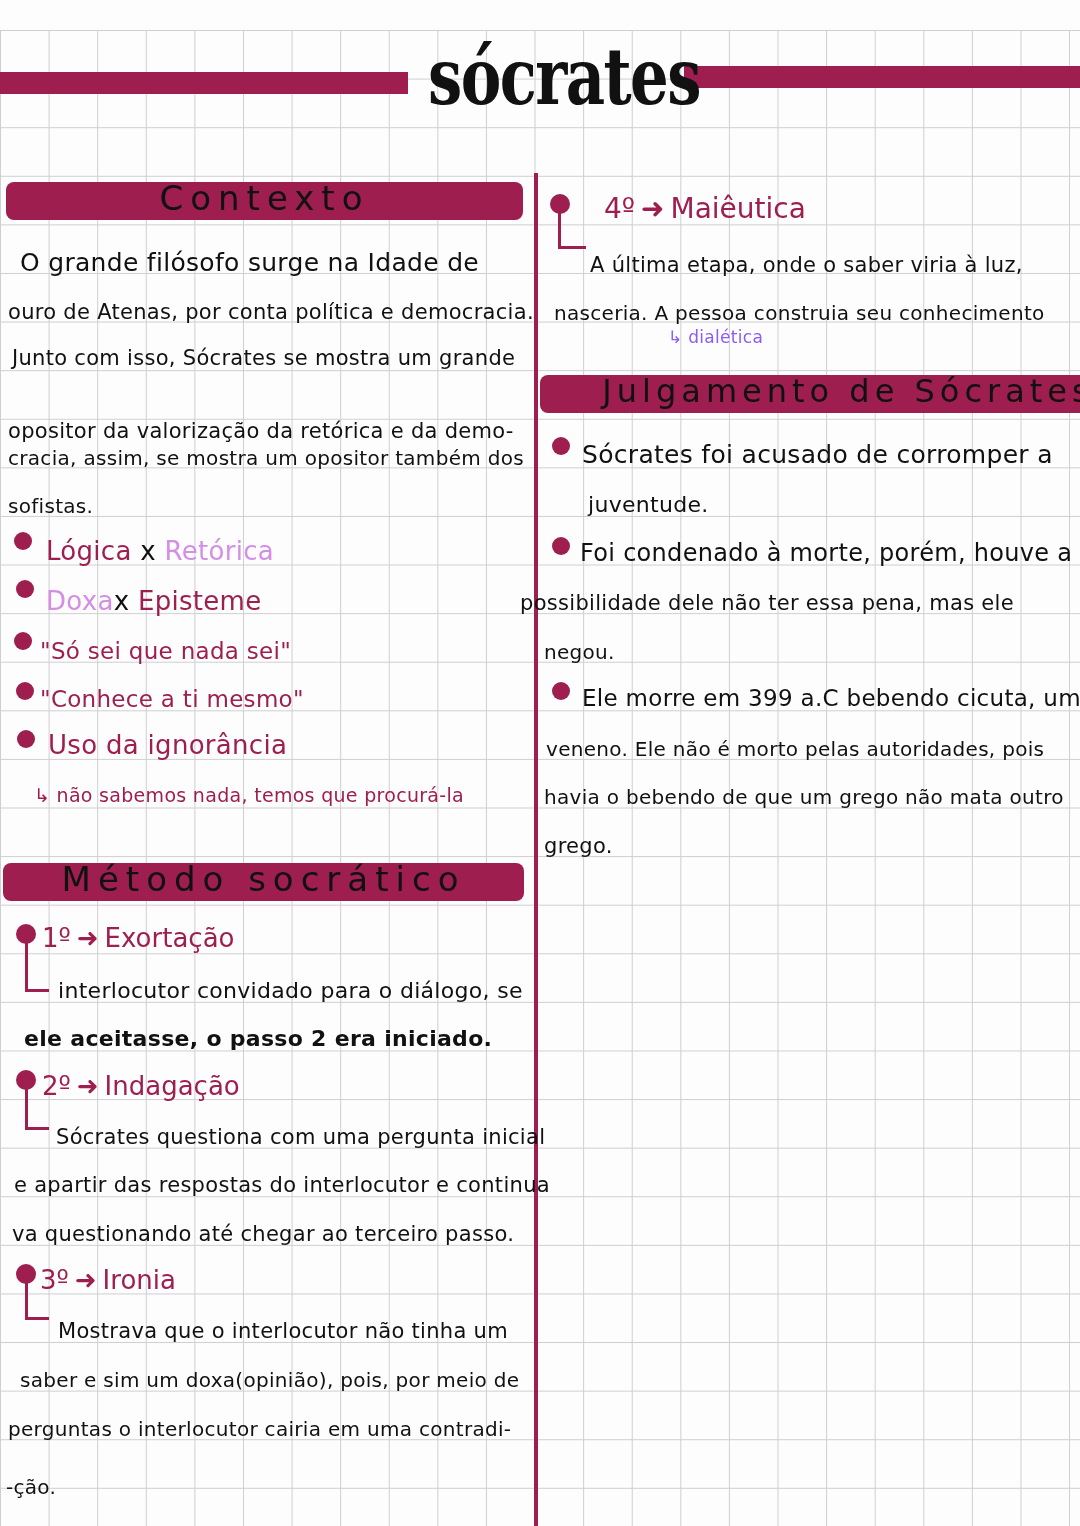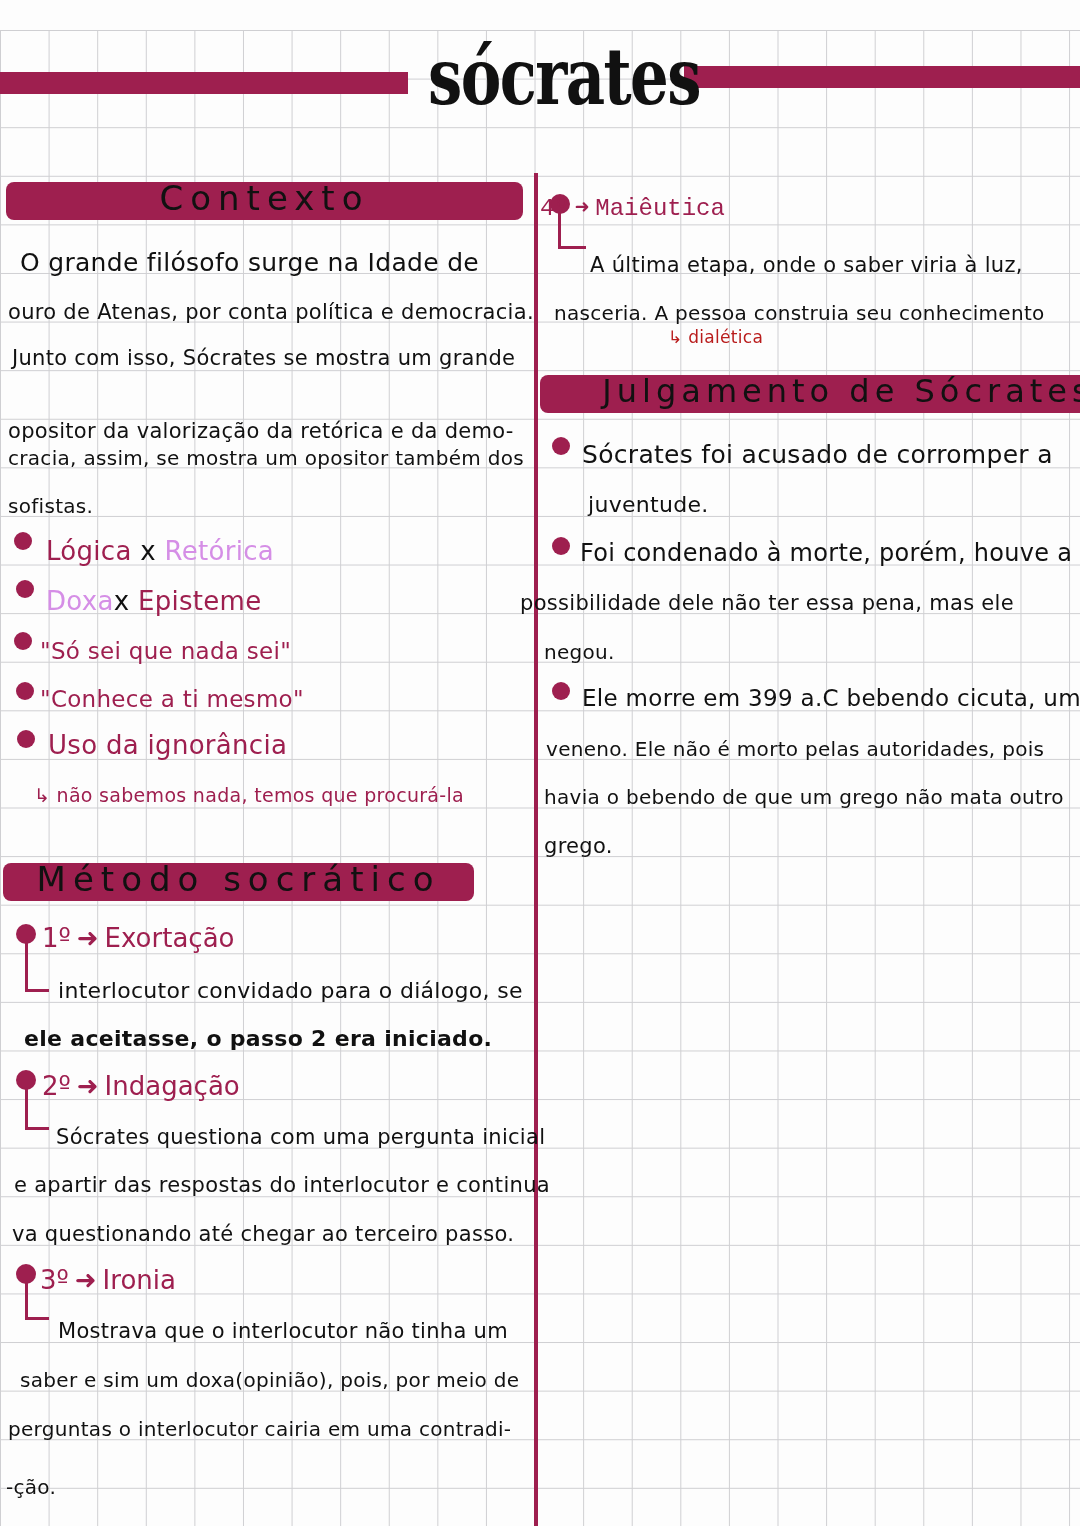--- a/index.html
+++ b/index.html
@@ -47,21 +47,21 @@
     .step-stem { position: absolute; width: 3px; background: #9e1f4f; }
     .step-foot { position: absolute; height: 3px; background: #9e1f4f; }
     .step-label { position: absolute; font-size: 26px; line-height: 32px; white-space: nowrap; }
     .step-num { color: #9e1f4f; }
     .step-arrow { color: #9e1f4f; margin: 0 6px; }
     .step-name { color: #9e1f4f; }
     .pink { color: #9e1f4f; }
     .lilac { color: #d58ee6; }
     .black { color: #111; }
     .small-note { font-size: 19px; color: #9e1f4f; }
-    .small-note-lilac { font-size: 17px; color: #b91c1c; }
+    .small-note-lilac { font-size: 17px; color: #8b5cf6; }
   </style>
 </head>
 <body>
 
 <div class="grid"></div>
 
 <div class="abs title-bar-left"></div>
 <div class="abs title-bar-right"></div>
 <div class="abs page-title">sócrates</div>
 
@@ -96,21 +96,21 @@
 
   <div class="bullet" style="left:16px; top:682px;"></div>
   <div class="line pink" style="left:40px; top:684px; font-size:23px;">"Conhece a ti mesmo"</div>
 
   <div class="bullet" style="left:17px; top:730px;"></div>
   <div class="line pink" style="left:48px; top:730px; font-size:26px;">Uso da ignorância</div>
 
   <div class="line small-note" style="left:34px; top:780px;">↳ não sabemos nada, temos que procurá-la</div>
 </div>
 
-<div class="abs section-header" style="left:3px; top:863px; width:471px;">
+<div class="abs section-header" style="left:3px; top:863px; width:521px;">
   <span>Método socrático</span>
 </div>
 
 <div>
   <div class="step-dot" style="left:16px; top:924px;"></div>
   <div class="step-stem" style="left:25px; top:936px; height:56px;"></div>
   <div class="step-foot" style="left:25px; top:989px; width:24px;"></div>
   <div class="step-label" style="left:42px; top:922px;">
     <span class="step-num">1º</span><span class="step-arrow">➜</span><span class="step-name">Exortação</span>
   </div>
@@ -140,21 +140,21 @@
   <div class="line" style="left:58px; top:1316px; font-size:21px;">Mostrava que o interlocutor não tinha um</div>
   <div class="line" style="left:20px; top:1365px; font-size:20px;">saber e sim um doxa(opinião), pois, por meio de</div>
   <div class="line" style="left:8px; top:1414px; font-size:20px;">perguntas o interlocutor cairia em uma contradi-</div>
   <div class="line" style="left:6px; top:1460px; font-size:20px;margin-top:12px;">-ção.</div>
 </div>
 
 <div>
   <div class="step-dot" style="left:550px; top:194px;"></div>
   <div class="step-stem" style="left:558px; top:206px; height:42px;"></div>
   <div class="step-foot" style="left:558px; top:246px; width:28px;"></div>
-  <div class="step-label" style="left:540px; top:193px; font-size:24px;font-family:Liberation Mono, monospace;">
+  <div class="step-label" style="left:604px; top:193px; font-size:28px;">
     <span class="step-num">4º</span><span class="step-arrow">➜</span><span class="step-name">Maiêutica</span>
   </div>
   <div class="line" style="left:590px; top:250px; font-size:21px;">A última etapa, onde o saber viria à luz,</div>
   <div class="line" style="left:554px; top:298px; font-size:20px;">nasceria. A pessoa construia seu conhecimento</div>
   <div class="line small-note-lilac" style="left:668px; top:322px;">↳ dialética</div>
 </div>
 
 <div class="abs section-header" style="left:540px; top:375px; width:616px;">
   <span style="font-size:32px; letter-spacing:5px;">Julgamento de Sócrates</span>
 </div>

